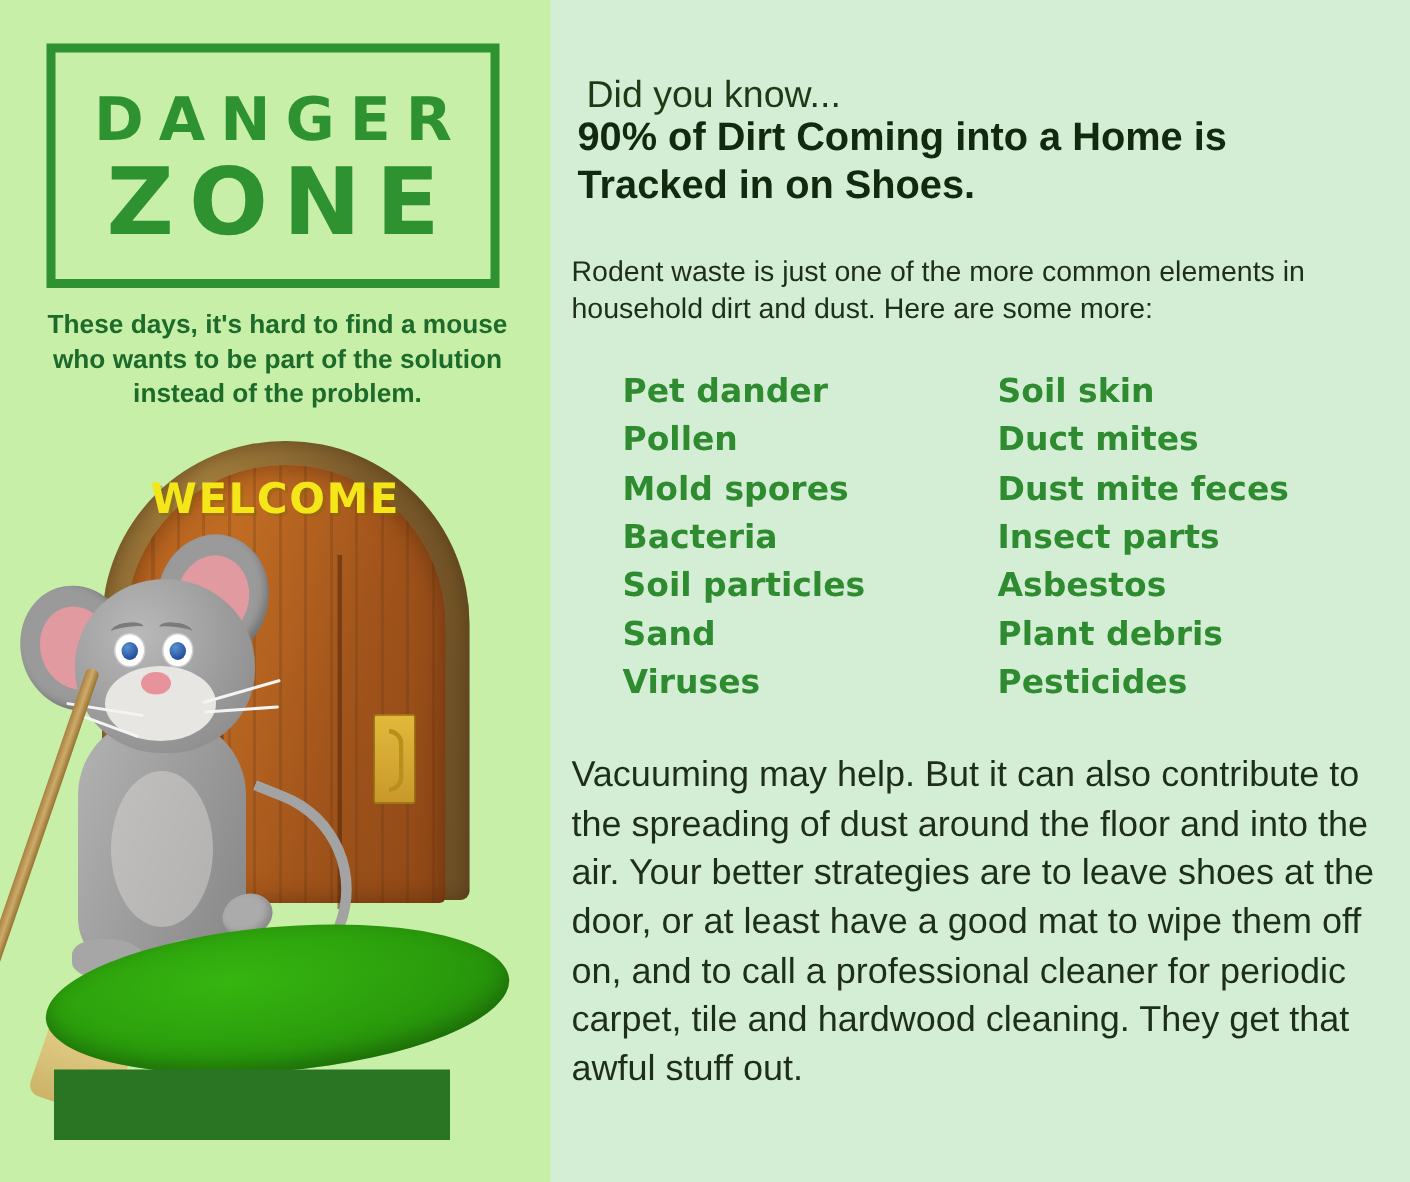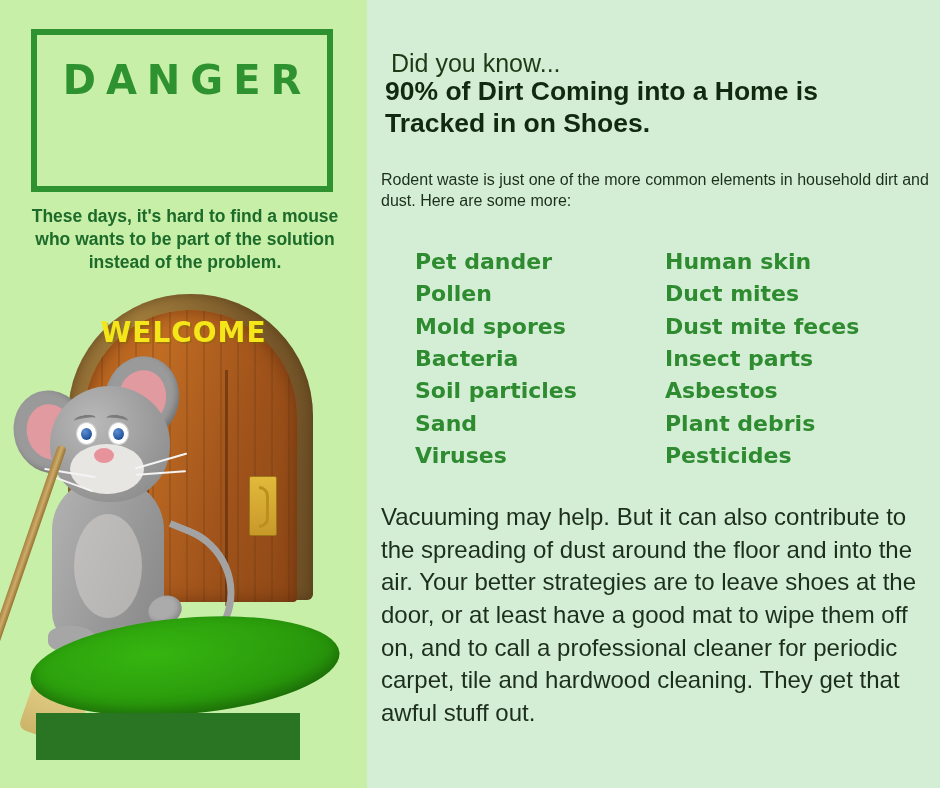--- a/index.html
+++ b/index.html
@@ -324,21 +324,21 @@
     text-align: left;
     font-size: 26.5px;
     font-weight: bold;
     line-height: 1.2;
     color: #11290e;
   }
   #intro {
     position: absolute;
     left: 14px; top: 169px;
     width: 548px;
-    font-size: 16px;
+    font-size: 19px;
     line-height: 1.33;
     color: #1d2e1a;
   }
   #item-columns {
     position: absolute;
     left: 36px; top: 246px;
     width: 530px;
     display: flex;
     margin-left: 12px;
   }
@@ -362,20 +362,21 @@
 </style>
 </head>
 <body>
 
 <div id="poster">
 
   <div id="left-panel">
 
     <div id="danger-box">
       <div id="danger-word" class="stencil">DANGER</div>
+      <div id="zone-word" class="stencil">ZONE</div>
     </div>
 
     <div id="tagline">These days, it's hard to find a mouse who wants to be part of the solution instead of the problem.</div>
 
     <div id="scene">
 
       <div id="door-frame">
         <div id="door-panel">
           <div class="door-seam" id="seam-1"></div>
           <div class="door-seam" id="seam-2"></div>
@@ -435,21 +436,21 @@
       <div class="item-col">
         <div class="item">Pet dander</div>
         <div class="item">Pollen</div>
         <div class="item">Mold spores</div>
         <div class="item">Bacteria</div>
         <div class="item">Soil particles</div>
         <div class="item">Sand</div>
         <div class="item">Viruses</div>
       </div>
       <div class="item-col">
-        <div class="item">Human skin</div>
+        <div class="item">Soil skin</div>
         <div class="item">Duct mites</div>
         <div class="item">Dust mite feces</div>
         <div class="item">Insect parts</div>
         <div class="item">Asbestos</div>
         <div class="item">Plant debris</div>
         <div class="item">Pesticides</div>
       </div>
     </div>
 
     <div id="outro">Vacuuming may help. But it can also contribute to the spreading of dust around the floor and into the air. Your better strategies are to leave shoes at the door, or at least have a good mat to wipe them off on, and to call a professional cleaner for periodic carpet, tile and hardwood cleaning. They get that awful stuff out.</div>

